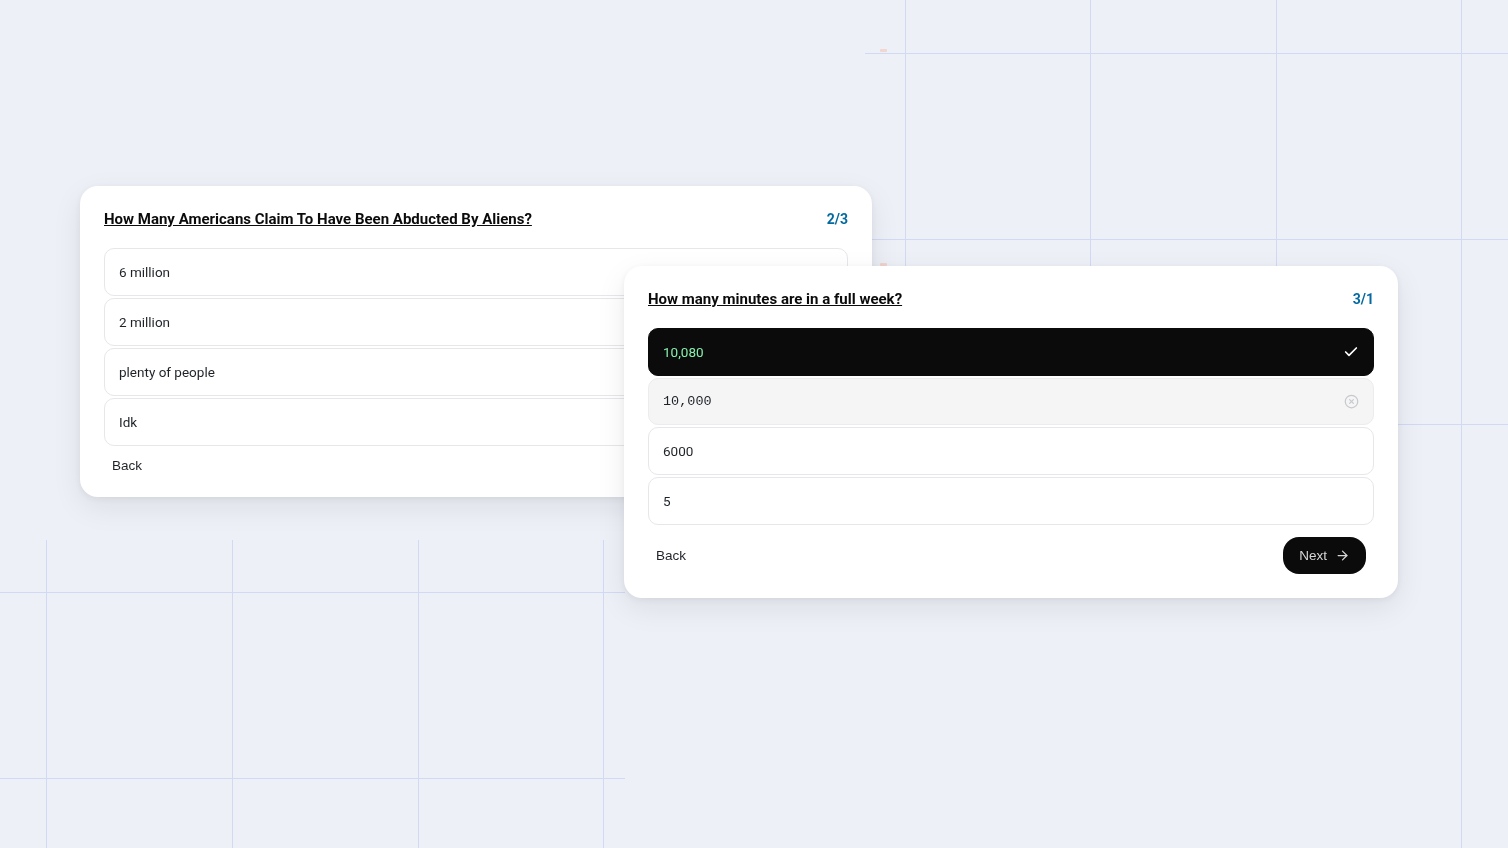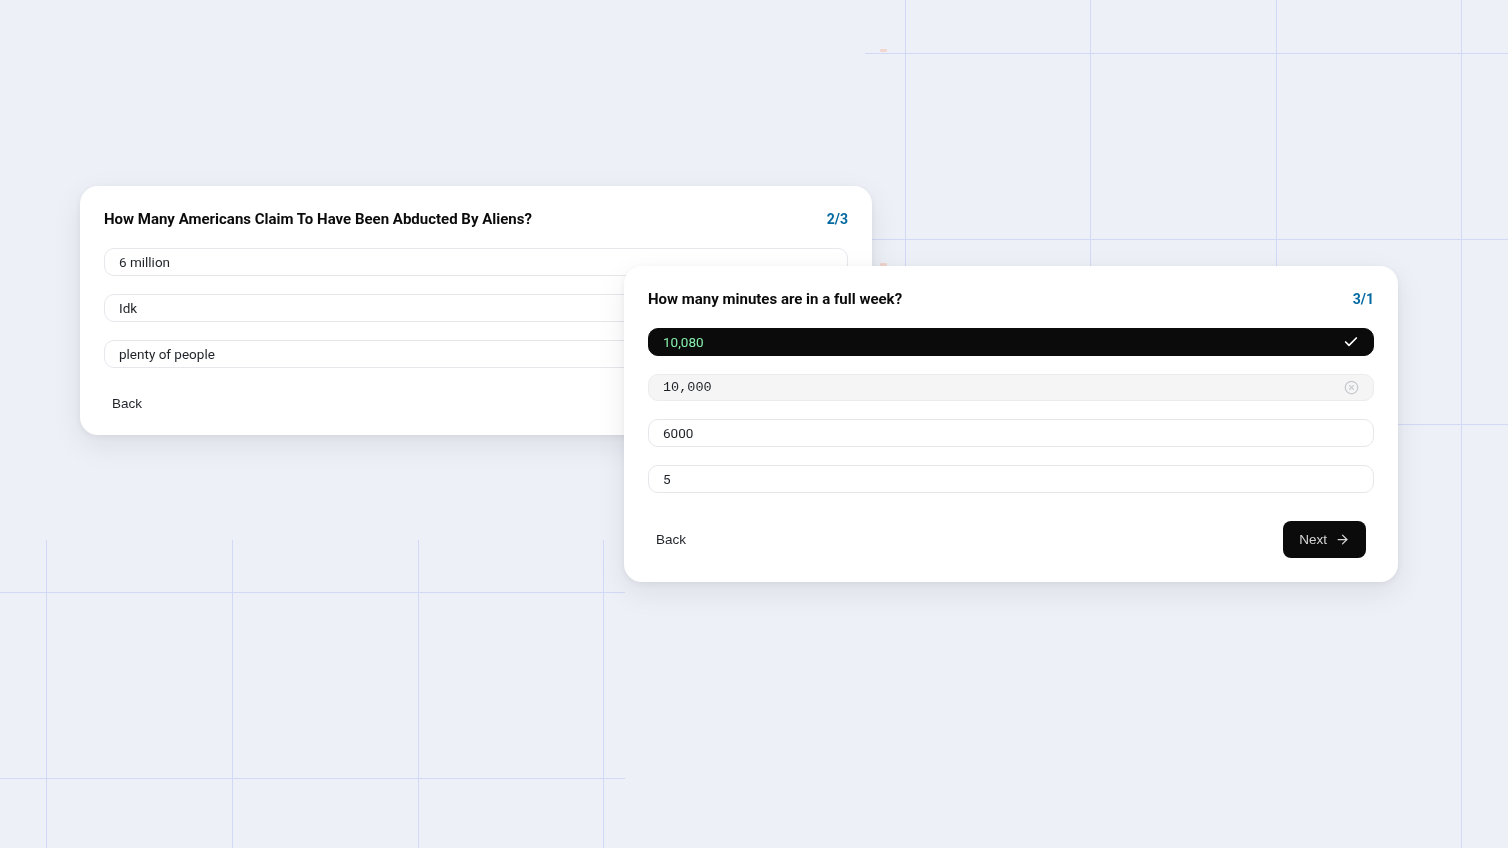--- a/index.html
+++ b/index.html
@@ -29,34 +29,35 @@
   .card-header {
     display: flex;
     justify-content: space-between;
     align-items: center;
     margin-bottom: 20px;
   }
   .card-title {
     font-size: 15px;
     font-weight: 700;
     color: #0b0b0b;
+    text-decoration: underline;
   }
   .card-counter {
     font-size: 14px;
     color: #0369a1;
     font-weight: 700;
   }
 
   .option {
     border: 1px solid #e5e7eb;
     border-radius: 10px;
-    padding: 5px 14px;
+    padding: 15px 14px;
     font-size: 13.5px;
     color: #1f2328;
-    margin-bottom: 18px;
+    margin-bottom: 2px;
     display: flex;
     justify-content: space-between;
     align-items: center;
     background: #fff;
     cursor: pointer;
   }
   .option:last-of-type { margin-bottom: 0; }
 
   .option.selected {
     background: #0b0b0b;
@@ -66,35 +67,35 @@
   .option.muted {
     background: #f5f5f6;
     border-color: #ececee;
     font-family: Liberation Mono, monospace;
   }
 
   .nav-row {
     display: flex;
     justify-content: space-between;
     align-items: center;
-    margin-top: 28px;
+    margin-top: 12px;
     padding: 0 8px 4px 8px;
   }
   .nav-back {
     background: none;
     border: none;
     font-size: 13.5px;
     color: #1f2328;
     cursor: pointer;
   }
   .nav-next {
     background: #0b0b0b;
     color: #d6d6d6;
     border: none;
-    border-radius: 8px;
+    border-radius: 16px;
     padding: 11px 16px;
     font-size: 13.5px;
     display: inline-flex;
     align-items: flex-start;
     gap: 8px;
     cursor: pointer;
   }
 
   .icon { display: inline-flex; align-items: center; justify-content: center; }
   .icon svg { display: block; }
@@ -129,24 +130,27 @@
   <div class="card-inner">
     <div class="card-header">
       <div class="card-title">How Many Americans Claim To Have Been Abducted By Aliens?</div>
       <div class="card-counter">2/3</div>
     </div>
 
     <div class="option">
       <span>6 million</span>
     </div>
     <div class="option">
+      <span>2 million</span>
+    </div>
+    <div class="option">
+      <span>plenty of people</span>
+    </div>
+    <div class="option">
       <span>Idk</span>
-    </div>
-    <div class="option">
-      <span>plenty of people</span>
     </div>
 
     <div class="nav-row">
       <button class="nav-back">Back</button>
       <span></span>
     </div>
   </div>
 </div>
 
 <div class="card" id="card2">

